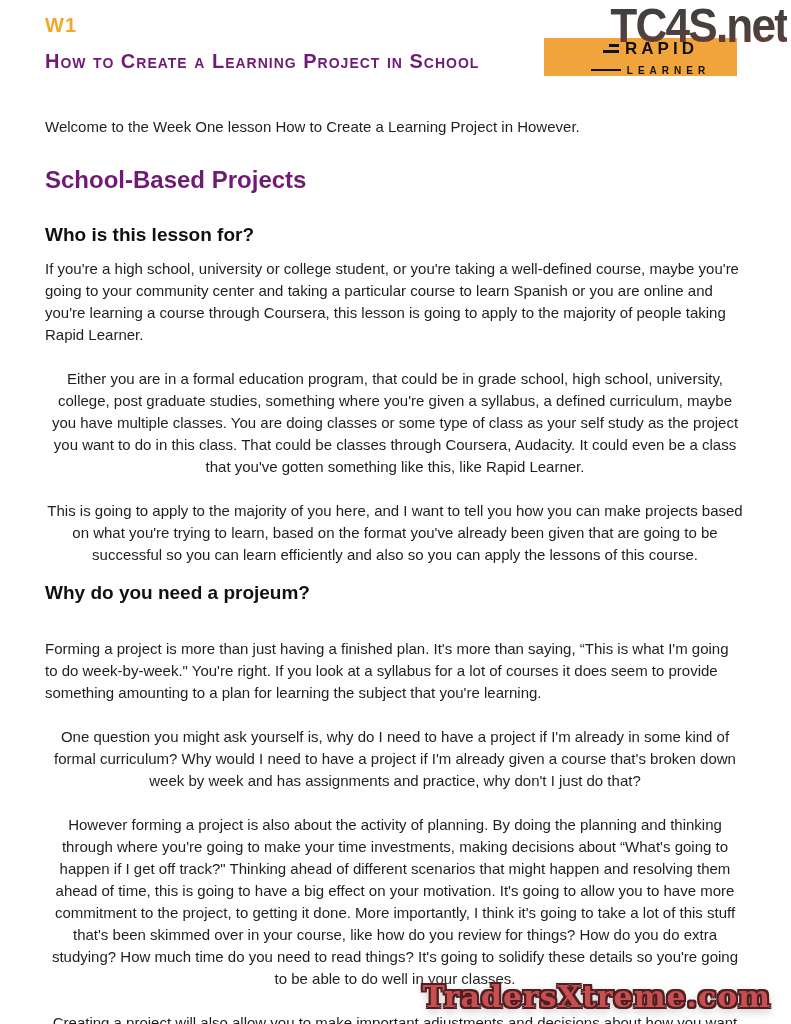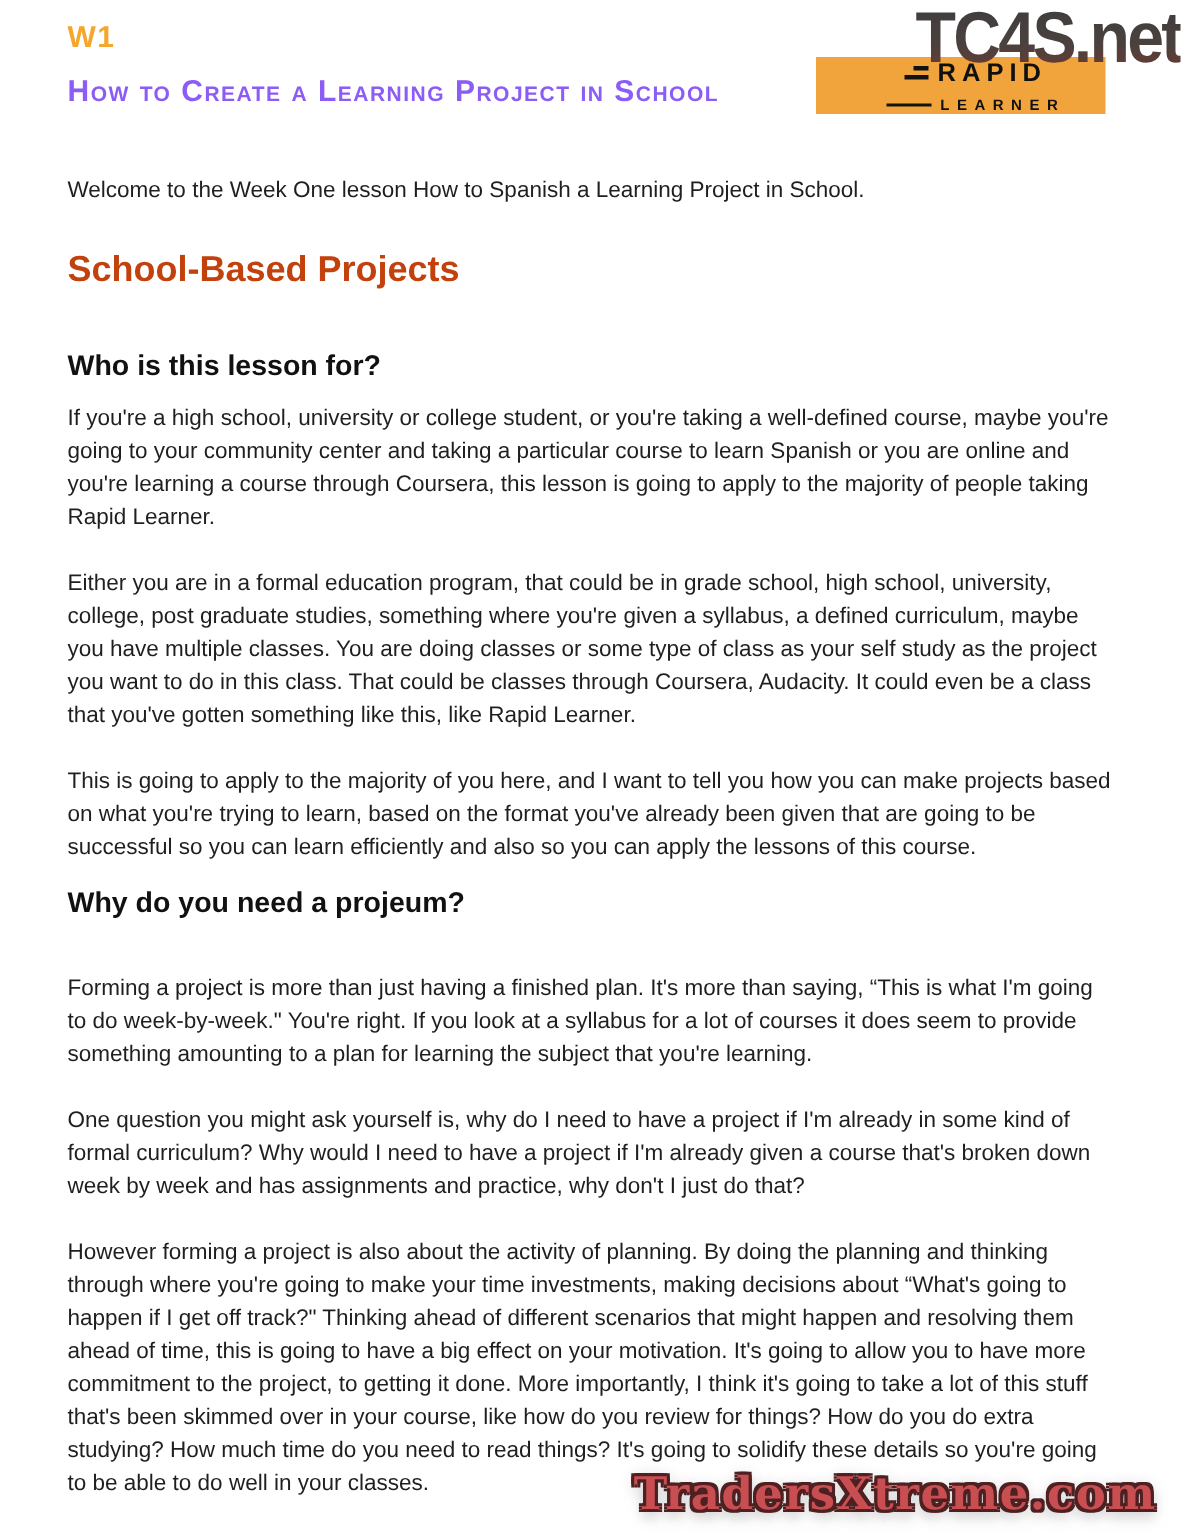--- a/index.html
+++ b/index.html
@@ -11,21 +11,21 @@
   }
   
   .w1 {
     position:absolute; left:45px; top:14px;
     font-weight:800; font-size:20px; letter-spacing:1px;
     color:#f5a62c; font-variant:small-caps;
   }
   .doc-title {
     position:absolute; left:45px; top:50px;
     font-weight:800; font-size:20px; letter-spacing:1px;
-    color:#8b5cf6; font-variant:small-caps; white-space:nowrap;
+    color:#701a75; font-variant:small-caps; white-space:nowrap;
   }
   .rl-box {
     position:absolute; top:38px; right:54px;
     width:193px; height:38px; background:#f2a43c;
     display:flex; flex-direction:column; align-items:center; justify-content:center;
     gap:6px; z-index:1;padding-left:20px;
   }
   .rl-row1, .rl-row2 { display:flex; align-items:center; gap:6px; }
   .rl-bars { display:flex; flex-direction:column; align-items:flex-end; gap:3px; }
   .rl-bars i { display:block; height:3px; background:#121212; }
@@ -47,27 +47,27 @@
     color:transparent;
   }
   
   .content {
     position:absolute; left:45px; right:46px; top:104px;
   }
   .body-text {
     font-size:15px; line-height:22px; color:#1f1f1f;
   }
   .h1 {
-    margin-top:28px; font-size:24px; font-weight:700; color:#c2410c;
+    margin-top:28px; font-size:24px; font-weight:700; color:#701a75;
   }
   .h2 {
-    margin-top:40px; font-size:19px; font-weight:700; color:#111;
+    margin-top:30px; font-size:19px; font-weight:700; color:#111;
   }
   .content p { margin-top:12px; }
-  .content p + p { margin-top:22px; }
+  .content p + p { margin-top:22px;text-align:center; }
   .h2 + p { margin-top:12px; }
   .why {
     display:flex; align-items:flex-start; white-space:nowrap;
     height:48px; margin-top:16px; margin-bottom:-4px;
   }
   
   .dlsub {
     display:inline-block; margin:0 0 0 2px;
     font-family:"DejaVu Sans", sans-serif;
     font-weight:800; font-size:40px; letter-spacing:1px;
@@ -109,21 +109,21 @@
       <span class="rl-rapid">RAPID</span>
     </div>
     <div class="rl-row2">
       <span class="rl-line"></span>
       <span class="rl-learner">LEARNER</span>
     </div>
   </div>
 
   <main class="content">
 
-    <p class="body-text">Welcome to the Week One lesson How to Spanish a Learning Project in School.</p>
+    <p class="body-text">Welcome to the Week One lesson How to Create a Learning Project in However.</p>
 
     <h2 class="h1">School-Based Projects</h2>
 
     <h3 class="h2">Who is this lesson for?</h3>
 
     <p class="body-text">If you're a high school, university or college student, or you're taking a well-defined course, maybe you're going to your community center and taking a particular course to learn Spanish or you are online and you're learning a course through Coursera, this lesson is going to apply to the majority of people taking Rapid Learner.</p>
     <p class="body-text">Either you are in a formal education program, that could be in grade school, high school, university, college, post graduate studies, something where you're given a syllabus, a defined curriculum, maybe you have multiple classes. You are doing classes or some type of class as your self study as the project you want to do in this class. That could be classes through Coursera, Audacity. It could even be a class that you've gotten something like this, like Rapid Learner.</p>
     <p class="body-text">This is going to apply to the majority of you here, and I want to tell you how you can make projects based on what you're trying to learn, based on the format you've already been given that are going to be successful so you can learn efficiently and also so you can apply the lessons of this course.</p>
 
     <h3 class="h2 why">

